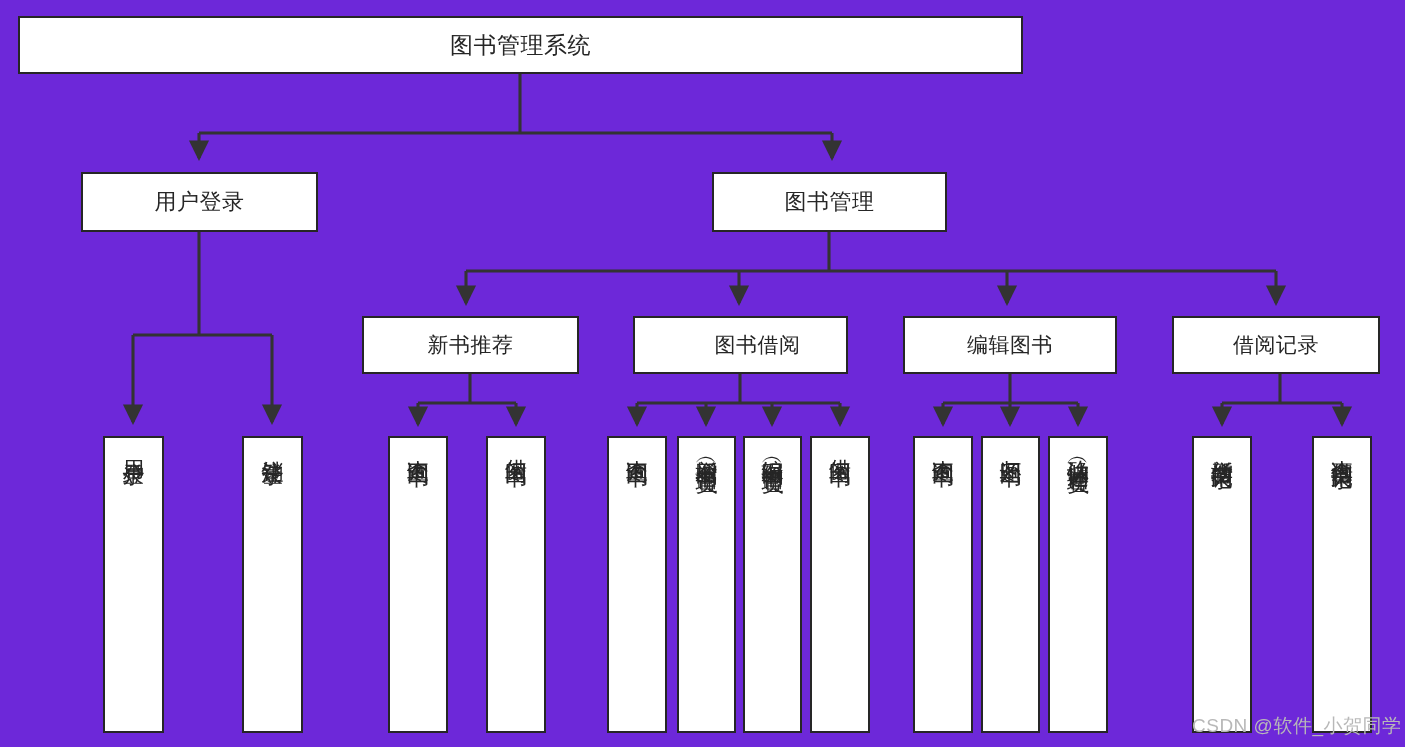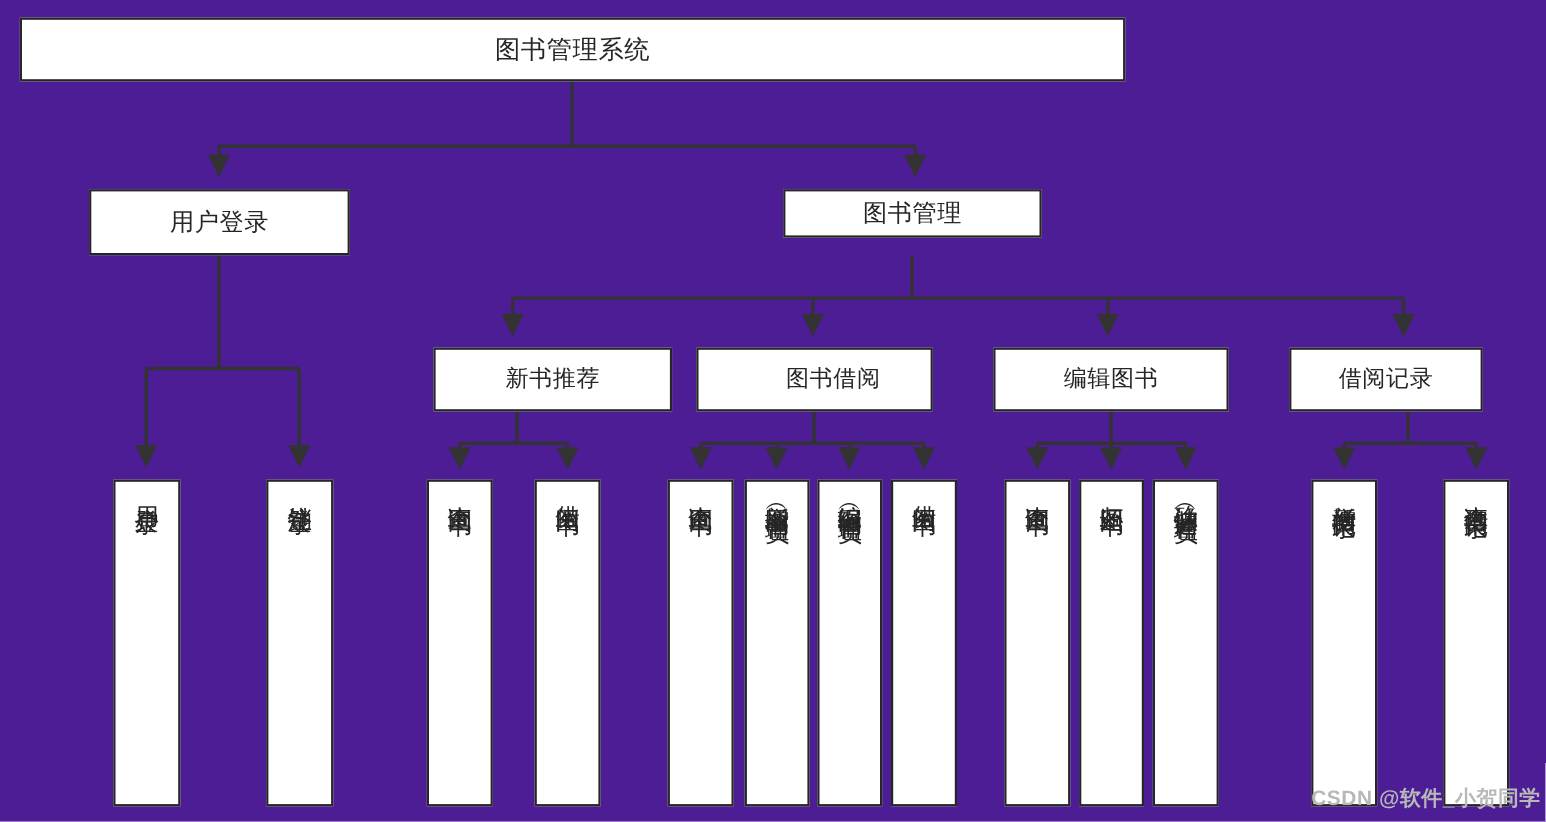--- a/index.html
+++ b/index.html
@@ -8,21 +8,21 @@
     padding: 0;
     background: #ffffff;
   }
   body {
     font-family: "Liberation Sans", "DejaVu Sans", sans-serif;
   }
   #canvas {
     position: relative;
     width: 1405px;
     height: 747px;
-    background: #4c1d95;
+    background: #6d28d9;
     overflow: hidden;
   }
   #edges {
     position: absolute;
     left: 0;
     top: 0;
     width: 1405px;
     height: 747px;
     pointer-events: none;
   }
@@ -126,34 +126,34 @@
     </g>
   </svg>
 
   <div class="node node-root" style="left:18px; top:16px; width:1005px; height:58px;">
     <span class="label">图书管理系统</span>
   </div>
 
   <div class="node node-l1" style="left:81px; top:172px; width:237px; height:60px;">
     <span class="label">用户登录</span>
   </div>
-  <div class="node node-l1" style="left:712px; top:172px; width:235px; height:44px;">
+  <div class="node node-l1" style="left:712px; top:172px; width:235px; height:60px;">
     <span class="label">图书管理</span>
   </div>
 
-  <div class="node node-l2" style="left:362px; top:316px; width:217px; height:58px;margin-left:32px;">
+  <div class="node node-l2" style="left:362px; top:316px; width:217px; height:58px;">
     <span class="label">新书推荐</span>
   </div>
   <div class="node node-l2" style="left:633px; top:316px; width:215px; height:58px;padding-left:34px;">
     <span class="label">图书借阅</span>
   </div>
   <div class="node node-l2" style="left:903px; top:316px; width:214px; height:58px;">
     <span class="label">编辑图书</span>
   </div>
-  <div class="node node-l2" style="left:1172px; top:316px; width:176px; height:58px;">
+  <div class="node node-l2" style="left:1172px; top:316px; width:208px; height:58px;">
     <span class="label">借阅记录</span>
   </div>
 
   <div class="node node-leaf" style="left:103px; top:436px; width:61px; height:297px;">
     <span class="label">用户登录</span>
   </div>
   <div class="node node-leaf" style="left:242px; top:436px; width:61px; height:297px;">
     <span class="label">注销登录</span>
   </div>
 
@@ -187,15 +187,15 @@
     <span class="label">确认归还（管理员）</span>
   </div>
 
   <div class="node node-leaf" style="left:1192px; top:436px; width:60px; height:297px;">
     <span class="label">新增借阅记录</span>
   </div>
   <div class="node node-leaf" style="left:1312px; top:436px; width:60px; height:297px;">
     <span class="label">查询借阅记录</span>
   </div>
 
-  <div class="watermark" style="left:1192px; top:713px;font-weight:bold;">CSDN @软件_小贺同学</div>
+  <div class="watermark" style="left:1192px; top:713px;">CSDN @软件_小贺同学</div>
 
 </div>
 
 </body></html>

